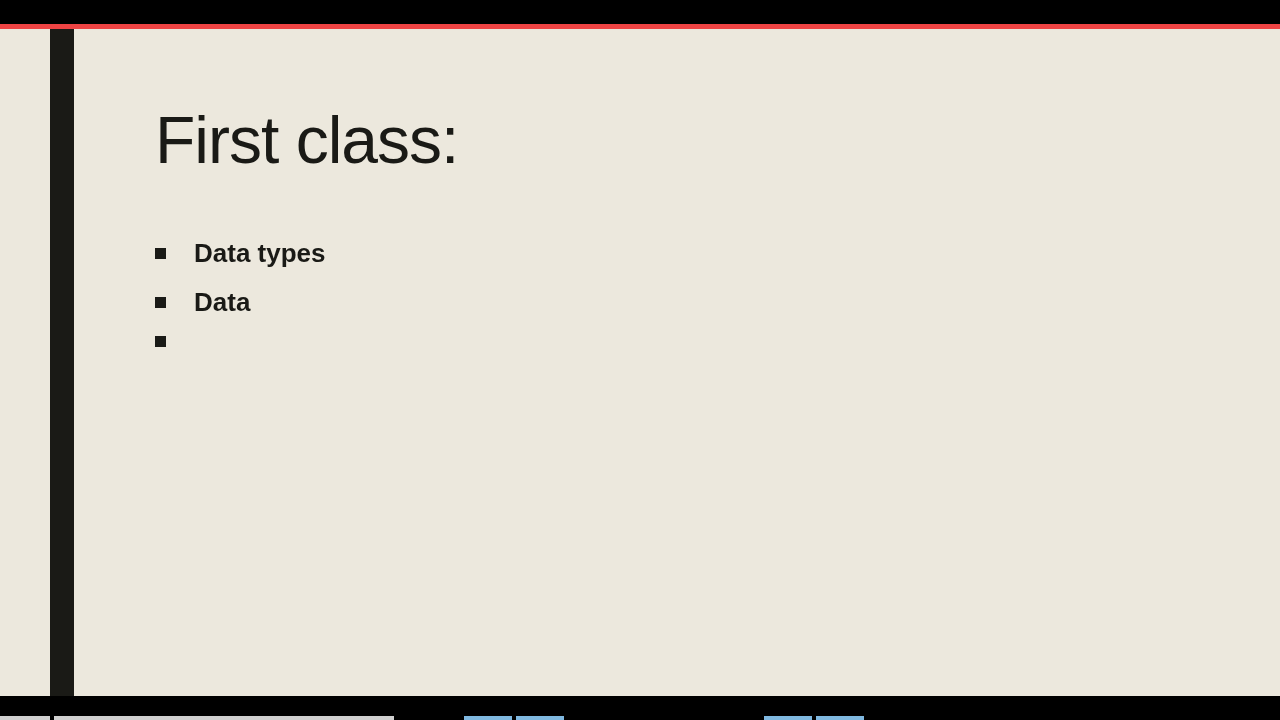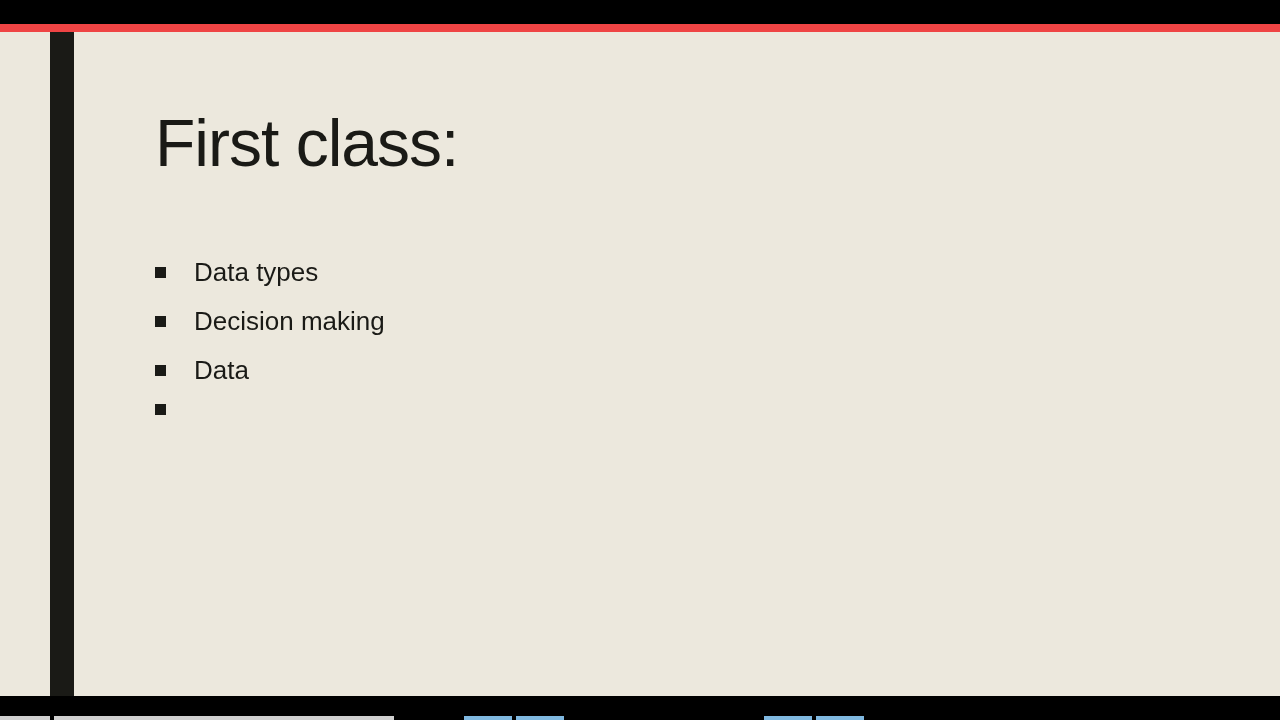--- a/index.html
+++ b/index.html
@@ -17,21 +17,21 @@
     .top-bar {
       width: 100%;
       height: 24px;
       background: #000;
     }
     .slide-wrapper {
       width: 100%;
       height: 672px;
       background: #ece8dd;
       position: relative;
-      border-top: 8px solid #ef4444;
+      border-top: 5px solid #ef4444;
     }
     .vertical-accent {
       position: absolute;
       left: 50px;
       top: 0;
       width: 24px;
       height: 100%;
       background: #1a1a16;
     }
     .content-area {
@@ -41,22 +41,23 @@
       right: 60px;
     }
     .slide-title {
       font-size: 66px;
       font-weight: 400;
       color: #1a1a16;
       letter-spacing: -1px;
       line-height: 1.1;
     }
     .bullet-list {
-      margin-top: 77px;
+      margin-top: 61px;
       list-style: none;
+      font-weight: bold;
     }
     .bullet-item {
       display: flex;
       align-items: center;
       margin-bottom: 18px;
       font-size: 26px;
       color: #1a1a16;
       line-height: 1.2;
     }
     .bullet-square {
@@ -102,24 +103,20 @@
   <div class="vertical-accent"></div>
   <div class="content-area">
     <h1 class="slide-title">First class:</h1>
     <ul class="bullet-list">
       <li class="bullet-item">
         <span class="bullet-square"></span>
         <span>Data types</span>
       </li>
       <li class="bullet-item">
         <span class="bullet-square"></span>
-        <span>Decision making</span>
-      </li>
-      <li class="bullet-item">
-        <span class="bullet-square"></span>
         <span>Data</span>
       </li>
       <li class="bullet-item">
         <span class="bullet-square"></span>
       </li>
     </ul>
   </div>
 </div>
 
 <div class="bottom-black">

